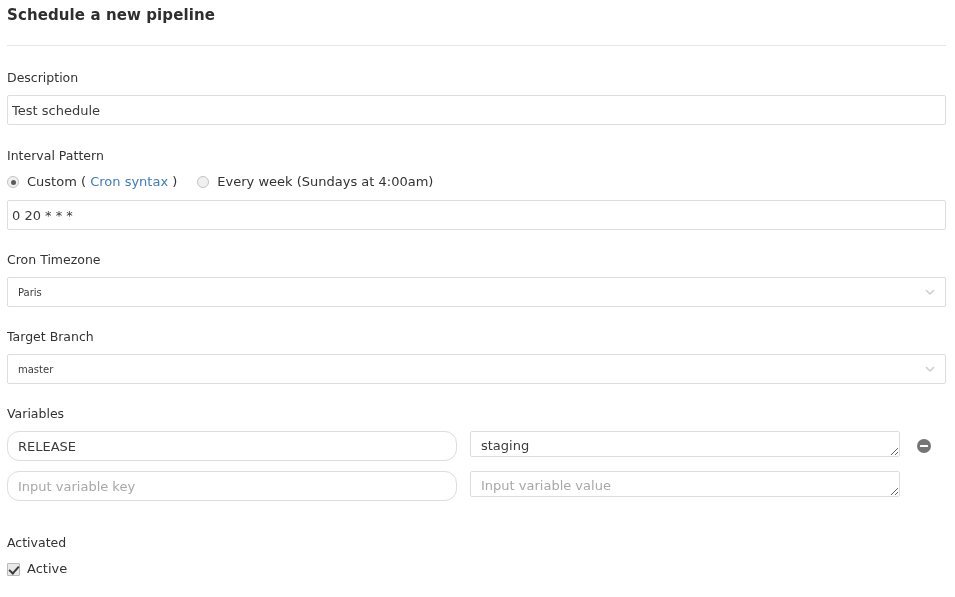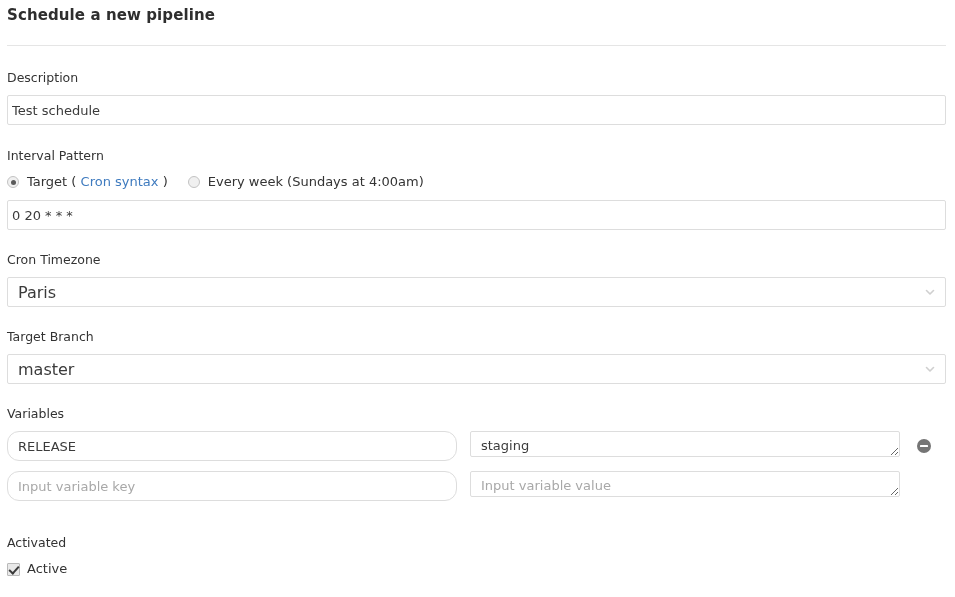--- a/index.html
+++ b/index.html
@@ -79,21 +79,21 @@
   .select-wrap {
     position: relative;
     margin-top: 10px;
   }
   .select-input {
     display: block;
     width: 100%;
     height: 30px;
     padding: 4px 19px 4px 10px;
     font-family: "DejaVu Sans", "Liberation Sans", sans-serif;
-    font-size: 16px;
+    font-size: 10px;
     color: #3b3b3b;
     background: #ffffff;
     border: 1px solid #dddddd;
     border-radius: 2px;
     outline: none;
     cursor: pointer;
   }
   .chevron {
     position: absolute;
     right: 10px;
@@ -259,21 +259,21 @@
   </div>
 
   <div class="field-group">
     <div class="field-label label-interval">Interval Pattern</div>
 
     <div class="radio-row">
 
       <label class="radio-option">
         <span class="radio-dot checked"></span>
         <span class="radio-label">
-          <span>Target</span>
+          <span>Custom</span>
           <span class="paren">(</span>
           <a class="cron-link">Cron syntax</a>
           <span class="paren">)</span>
         </span>
       </label>
 
 
       <label class="radio-option">
         <span class="radio-dot"></span>
         <span class="radio-label">Every week (Sundays at 4:00am)</span>

